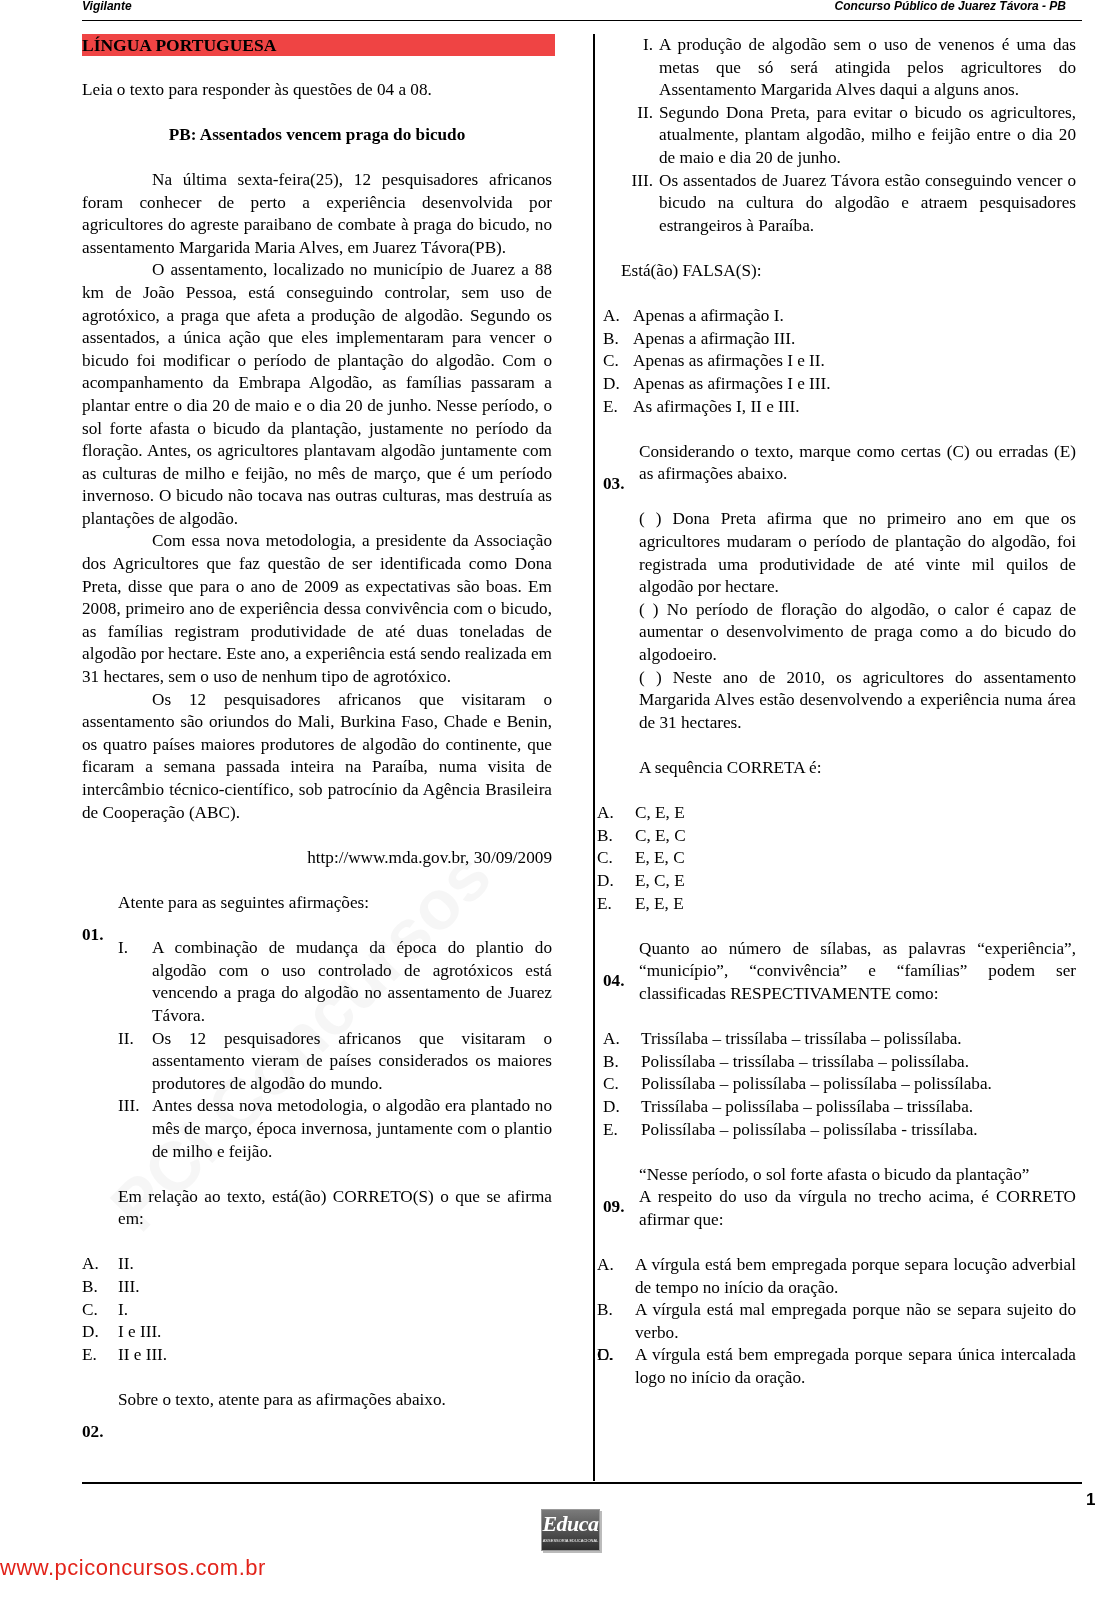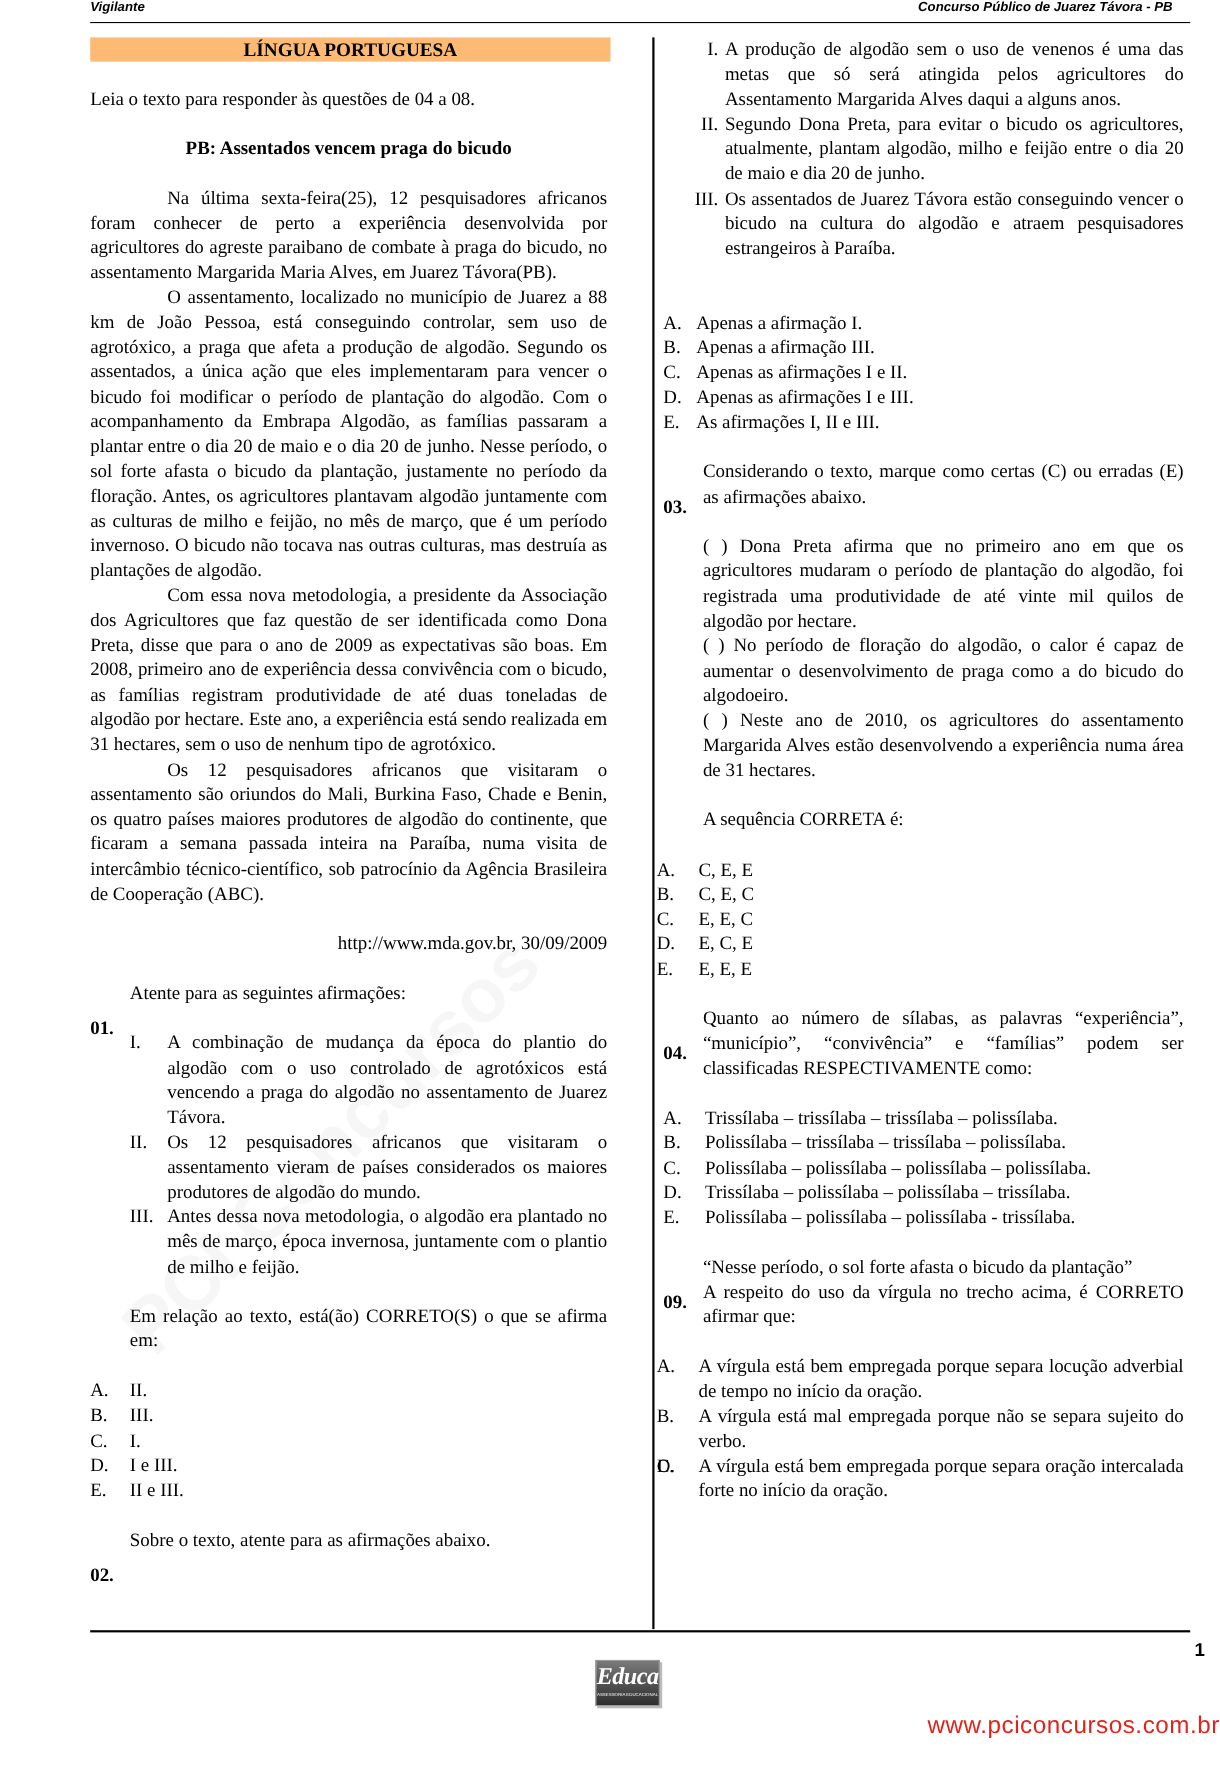--- a/index.html
+++ b/index.html
@@ -13,31 +13,31 @@
   .divider { position: absolute; left: 593px; top: 34px; width: 2px; height: 1447px; background: #000; }
   .footline { position: absolute; left: 82px; top: 1482px; width: 1000px; height: 1.5px; background: #000; }
   .pagenum { position: absolute; left: 1086px; top: 1490px; font-family: "Liberation Sans", sans-serif;
              font-weight: bold; font-size: 17px; }
   .logo { position: absolute; left: 541px; top: 1509px; width: 57px; height: 40px;
           background: linear-gradient(#7a7a7a, #2e2e2e); border: 1px solid #999;
           box-shadow: 2px 2px 0 #bbb; color: #fff; text-align: center; }
   .logo .t { font-family: "Liberation Serif", serif; font-style: italic; font-weight: bold;
              font-size: 22px; line-height: 28px; display: block; letter-spacing: -0.5px; }
   .logo .s { font-family: "Liberation Sans", sans-serif; font-size: 4px; display: block; line-height: 6px; }
-  .site { position: absolute; left: 0; width: 1109px; top: 1555px; text-align: right;
+  .site { position: absolute; left: 0; width: 1109px; top: 1555px; text-align: left;
           font-family: "Liberation Sans", sans-serif; color: #e2231a; font-size: 22px; letter-spacing: 0.5px; }
   .watermark { position: absolute; left: 95px; top: 1190px; transform: rotate(-45deg);
                transform-origin: left top; font-family: "Liberation Sans", sans-serif;
                font-size: 70px; color: rgba(0,0,0,0.035); font-weight: bold; white-space: nowrap; }
 
   .col { position: absolute; line-height: 22.6px; }
   .colL { left: 82px; top: 34px; width: 470px; }
   .colR { left: 603px; top: 34px; width: 473px; }
   .just { text-align: justify; text-align-last: auto; }
-  .bar { background: #fdba74; height: 22px; text-align: center; font-weight: bold;
+  .bar { background: #ef4444; height: 22px; font-weight: bold;
          font-size: 17.5px; line-height: 23px; width: 473px; }
   .title { text-align: center; font-weight: bold; }
   .indent { text-indent: 70px; }
   .src { text-align: right; }
   .q { position: relative; padding-left: 36px; }
   .q .num { position: absolute; left: 0; top: 0; font-weight: bold; margin-top: 32px; }
   .roman { position: relative; padding-left: 70px; }
   .roman .rn { position: absolute; left: 36px; top: 0; }
   .romanR { position: relative; padding-left: 56px; }
   .romanR .rn { position: absolute; right: calc(100% - 50px); top: 0; text-align: right; }
@@ -118,20 +118,21 @@
   </div>
   <div class="romanR just">
     <span class="rn">II.</span>
     <span>Segundo Dona Preta, para evitar o bicudo os agricultores, atualmente, plantam algodão, milho e feijão entre o dia 20 de maio e dia 20 de junho.</span>
   </div>
   <div class="romanR just">
     <span class="rn">III.</span>
     <span>Os assentados de Juarez Távora estão conseguindo vencer o bicudo na cultura do algodão e atraem pesquisadores estrangeiros à Paraíba.</span>
   </div>
   <div class="gap"></div>
+  <p style="padding-left:18px">Está(ão) FALSA(S):</p>
   <div class="gap"></div>
   <div class="optR"><span class="ol">A.</span><span>Apenas a afirmação I.</span></div>
   <div class="optR"><span class="ol">B.</span><span>Apenas a afirmação III.</span></div>
   <div class="optR"><span class="ol">C.</span><span>Apenas as afirmações I e II.</span></div>
   <div class="optR"><span class="ol">D.</span><span>Apenas as afirmações I e III.</span></div>
   <div class="optR"><span class="ol">E.</span><span>As afirmações I, II e III.</span></div>
   <div class="gap"></div>
 
   <div class="q just">
     <span class="num">03.</span>
@@ -165,21 +166,21 @@
 
   <div class="q just">
     <span class="num">09.</span>
     <span>“Nesse período, o sol forte afasta o bicudo da plantação”</span>
   </div>
   <p class="sub just">A respeito do uso da vírgula no trecho acima, é CORRETO afirmar que:</p>
   <div class="gap"></div>
   <div class="optR2 just" style="margin-left:-6px"><span class="ol">A.</span><span>A vírgula está bem empregada porque separa locução adverbial de tempo no início da oração.</span></div>
   <div class="optR2 just" style="margin-left:-6px"><span class="ol">B.</span><span>A vírgula está mal empregada porque não se separa sujeito do verbo.</span></div>
   <div class="optR2 just" style="margin-left:-6px"><span class="ol">C.</span></div>
-  <div class="optR2 just" style="margin-left:-6px"><span class="ol">D.</span><span>A vírgula está bem empregada porque separa oração intercalada forte no início da oração.</span></div>
+  <div class="optR2 just" style="margin-left:-6px"><span class="ol">D.</span><span>A vírgula está bem empregada porque separa única intercalada logo no início da oração.</span></div>
 </div>
 
 <div class="footline"></div>
 <div class="pagenum">1</div>
 <div class="logo">
   <span class="t">Educa</span>
   <span class="s">ASSESSORIA EDUCACIONAL</span>
 </div>
 <div class="site">www.pciconcursos.com.br</div>
 

